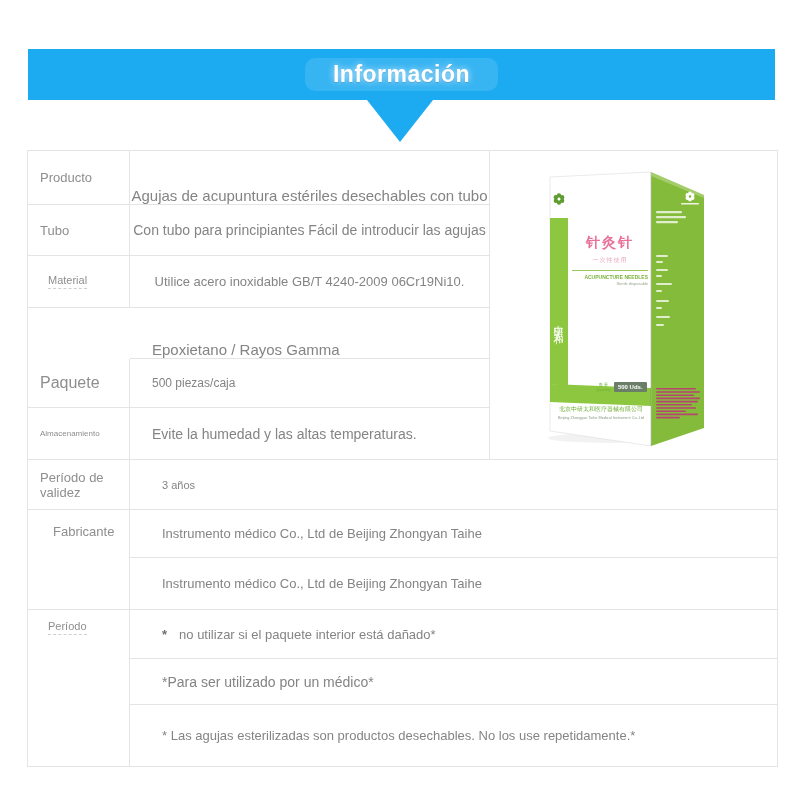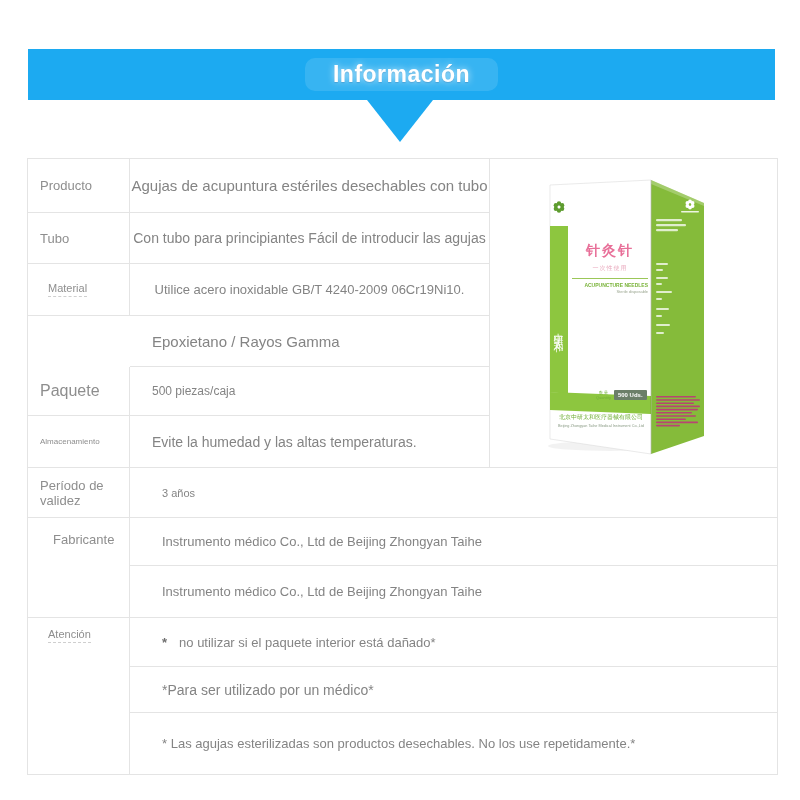--- a/index.html
+++ b/index.html
@@ -21,21 +21,21 @@
     text-shadow:0 0 7px rgba(255,255,255,0.75), 0 1px 1px rgba(15,90,150,0.35);
   }
   #banner-pointer {
     position:absolute; left:367px; top:100px; width:0; height:0;
     border-left:33px solid transparent; border-right:33px solid transparent;
     border-top:42px solid #1caaf1;
   }
 
   
   #info-table {
-    position:absolute; left:28px; top:159px; width:749px; height:615px;
+    position:absolute; left:28px; top:151px; width:749px; height:615px;
     display:grid;
     grid-template-columns:102px 360px 287px;
     grid-template-rows:54px 51px 52px 51px 49px 52px 50px 48px 52px 49px 46px 61px;
     box-shadow:0 0 0 1px #e4e4e4;
     background:#fff;
   }
   .cell { box-sizing:border-box; }
   .lbl {
     color:#8e8e8e; font-size:13px; background:#fff;
     border-right:1px solid #e4e4e4; border-bottom:1px solid #e4e4e4;
@@ -53,21 +53,21 @@
   .indent20 { padding-left:20px; }
   .topalign { align-items:flex-start; }
   .pt14 { padding-top:14px; }
   .pt10 { padding-top:10px; }
   .pl25 { padding-left:25px; }
   .fs16 { font-size:16px; }
   .fs13 { font-size:13px; }
   .fs12 { font-size:12px; }
   .fs11 { font-size:11px; }
   .fs8  { font-size:8px; }
-  .fs15v { font-size:15px; }
+  .fs15v { font-size:15px;align-items:flex-end; }
   .fs14v { font-size:14px; }
   .fs13v { font-size:13px; }
   .fs12v { font-size:12px; }
   .fs11v { font-size:11px; }
   .dashed { border-bottom:1px dashed #cfcfcf; padding-bottom:2px; }
   .mark { font-weight:bold; margin-right:12px; color:#6f6f6f; }
 
   
   #product-cell { grid-column:3; grid-row:1/7; position:relative; border-bottom:1px solid #e4e4e4; background:#fff; }
   #box-wrap { position:absolute; left:50px; top:19px; width:175px; height:280px; }
@@ -120,21 +120,21 @@
     <div class="cell lbl fs8" style="grid-column:1;grid-row:6">
         <span>Almacenamiento</span>
       </div>
     <div class="cell lbl fs13" style="grid-column:1;grid-row:7">
         <span>Período de validez</span>
       </div>
     <div class="cell lbl fs13 topalign pt14 pl25" style="grid-column:1;grid-row:8/10">
         <span>Fabricante</span>
       </div>
     <div class="cell lbl fs11 topalign pt10 indent20 nob" style="grid-column:1;grid-row:10/13">
-        <span class="dashed">Atención</span>
+        <span class="dashed">Período</span>
       </div>
 
     <div class="cell val mid centered fs15v" style="grid-column:2;grid-row:1">
         <span>Agujas de acupuntura estériles desechables con tubo</span>
       </div>
     <div class="cell val mid centered fs14v" style="grid-column:2;grid-row:2">
         <span>Con tubo para principiantes Fácil de introducir las agujas</span>
       </div>
     <div class="cell val mid centered fs13v" style="grid-column:2;grid-row:3">
         <span>Utilice acero inoxidable GB/T 4240-2009 06Cr19Ni10.</span>

